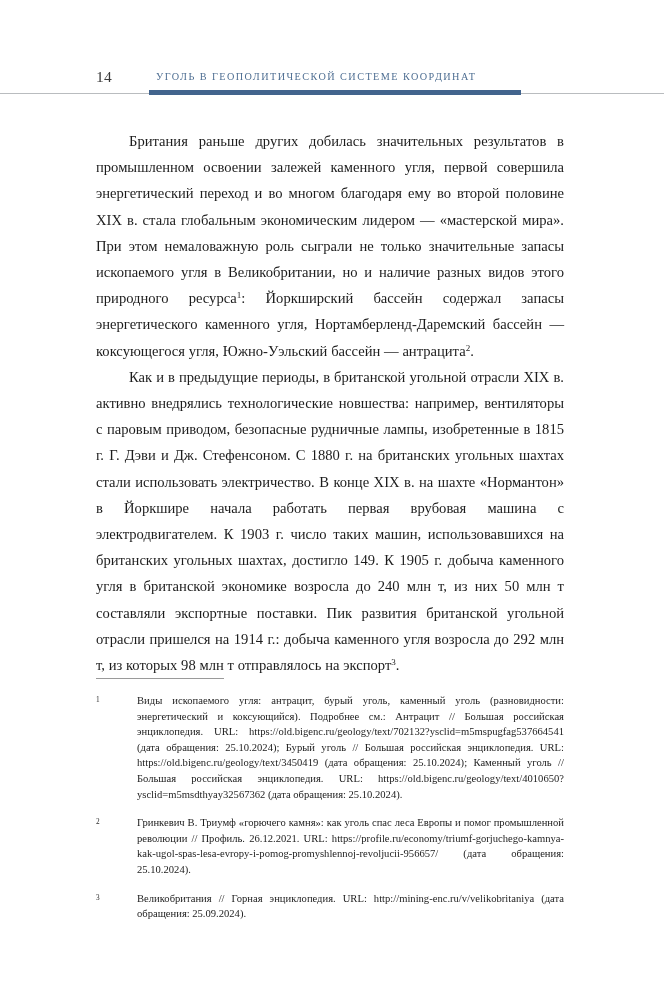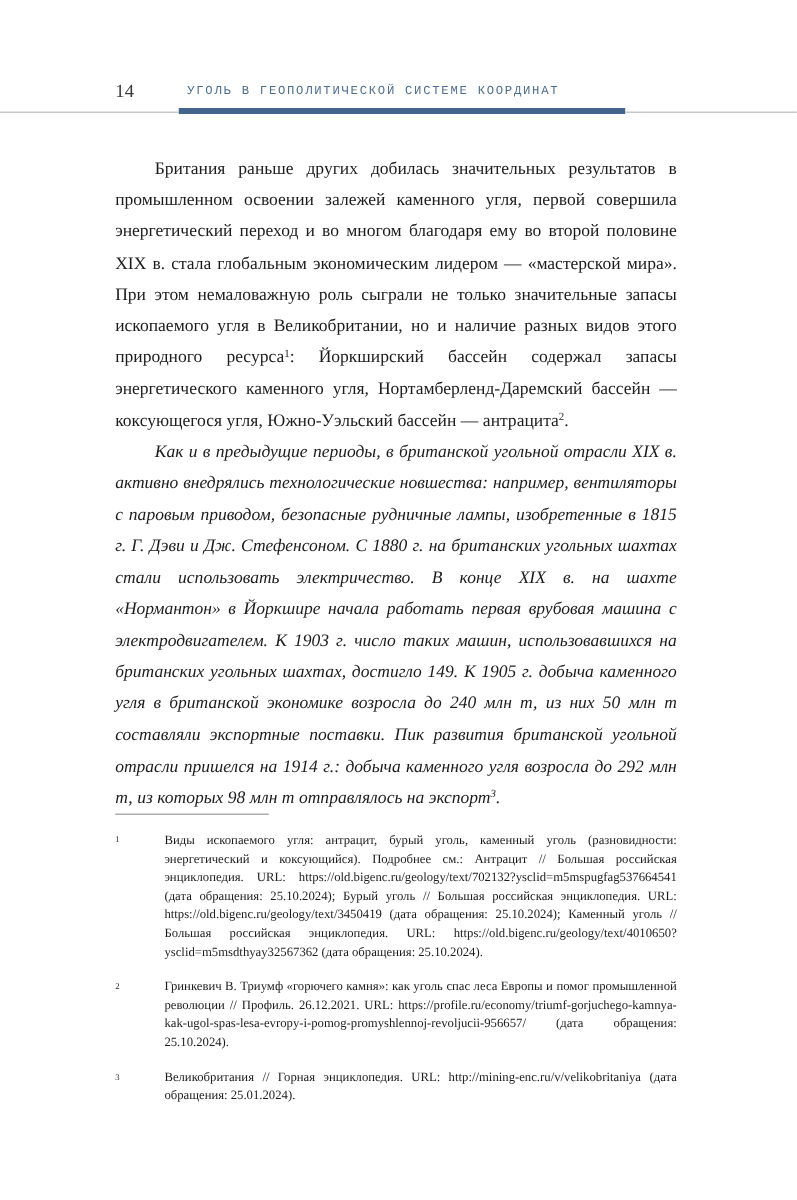--- a/index.html
+++ b/index.html
@@ -31,21 +31,21 @@
     top: 0px;
     font-family: "Liberation Serif", "DejaVu Serif", serif;
     font-size: 15.5px;
     color: #3a3a3a;
     letter-spacing: 0.3px;
   }
   .rh-title {
     position: absolute;
     left: 156px;
     top: 3px;
-    font-family: Liberation Mono, monospace;
+    font-family: Liberation Serif, serif;
     font-size: 10.2px;
     letter-spacing: 1.45px;
     color: #4e6e92;
     text-transform: uppercase;
     white-space: nowrap;
   }
   .rh-rules {
     position: absolute;
     left: 0;
     top: 22px;
@@ -88,21 +88,20 @@
     margin: 0;
     text-indent: 33px;
     text-align: justify;
     font-size: 14.6px;
     line-height: 26.2px;
     hyphens: manual;
     word-spacing: 0.1px;
   }
   .para + .para {
     margin-top: 0;
-    font-style: italic;
   }
   sup {
     font-size: 0.62em;
     line-height: 0;
     vertical-align: 0.52em;
   }
 
   
   .footnotes {
     position: absolute;
@@ -168,15 +167,15 @@
     <span class="fn-body">Виды ископаемого угля: антрацит, бурый уголь, каменный уголь (разновидности: энергетический и коксующийся). Подробнее см.: Антрацит // Большая российская энциклопедия. URL: https://old.bigenc.ru/geology/text/702132?ysclid=m5mspugfag537664541 (дата обращения: 25.10.2024); Бурый уголь // Большая российская энциклопедия. URL: https://old.bigenc.ru/geology/text/3450419 (дата обращения: 25.10.2024); Каменный уголь // Большая российская энциклопедия. URL: https://old.bigenc.ru/geology/text/4010650?ysclid=m5msdthyay32567362 (дата обращения: 25.10.2024).</span>
   </div>
 
   <div class="fn">
     <span class="fn-num">2</span>
     <span class="fn-body">Гринкевич В. Триумф «горючего камня»: как уголь спас леса Европы и помог промышленной революции // Профиль. 26.12.2021. URL: https://profile.ru/economy/triumf-gorjuchego-kamnya-kak-ugol-spas-lesa-evropy-i-pomog-promyshlennoj-revoljucii-956657/ (дата обращения: 25.10.2024).</span>
   </div>
 
   <div class="fn">
     <span class="fn-num">3</span>
-    <span class="fn-body">Великобритания // Горная энциклопедия. URL: http://mining-enc.ru/v/velikobritaniya (дата обращения: 25.01.2024).</span>
+    <span class="fn-body">Великобритания // Горная энциклопедия. URL: http://mining-enc.ru/v/velikobritaniya (дата обращения: 25.09.2024).</span>
   </div>
 </div>
 
 </body></html>

